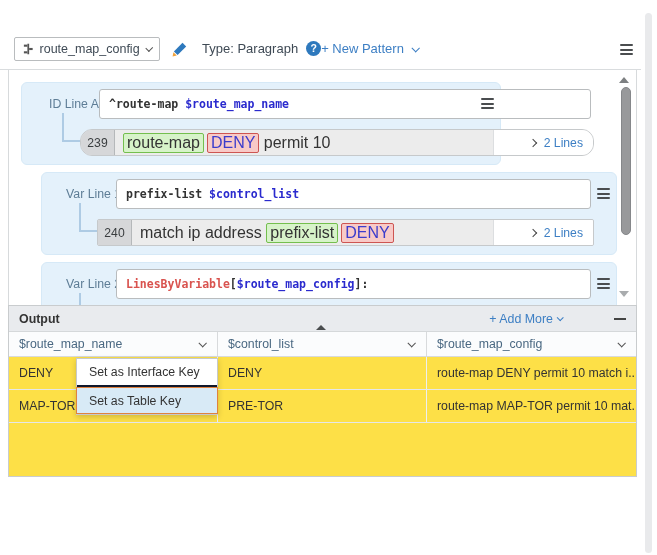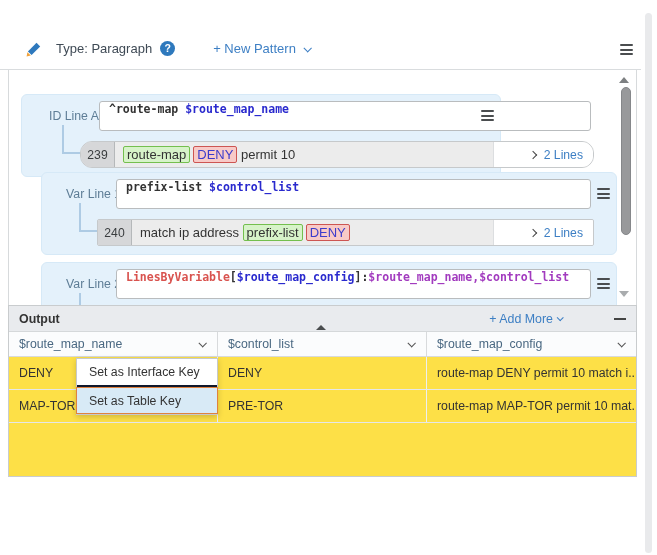--- a/index.html
+++ b/index.html
@@ -23,45 +23,45 @@
   
   .toolbar { position:absolute; left:0; top:28px; width:641px; height:42px; border-bottom:1px solid #d9dcde;
              display:flex; align-items:center; padding-left:14px; }
   .select { width:146px; height:24px; border:1px solid #b9bcbe; border-radius:2px; background:#fff;
             display:flex; align-items:center; gap:6px; padding:0 8px; font-size:12.5px; color:#3f4a55; cursor:pointer; }
   .select .chev { margin-left:auto; color:#555; width:6px; height:6px; }
   .pencil { margin-left:12px; cursor:pointer; display:flex; }
   .type-label { margin-left:14px; font-size:13px; color:#3f4a55; }
   .help-badge { margin-left:8px; width:15px; height:15px; border-radius:50%; background:#2e79bd; color:#fff;
                 font-size:10.5px; font-weight:bold; text-align:center; line-height:15px; cursor:pointer; }
-  .new-pattern { margin-left:38px; display:flex; align-items:center; gap:8px; font-size:13px; cursor:pointer; }
+  .new-pattern { display:flex; align-items:center; gap:8px; font-size:13px; cursor:pointer; }
   .new-pattern .chev { width:6px; height:6px; }
   .toolbar .hamb { position:absolute; right:8px; top:16px; }
 
   
   .pattern-panel { position:absolute; left:8px; top:70px; width:629px; height:235px; background:#fff;
                    border-left:1px solid #d7dadc; border-right:1px solid #d7dadc; overflow:hidden; }
   .card { position:absolute; background:#e4f1fb; border:1px solid #d6e9f7; border-radius:6px; }
   .card-label { position:absolute; font-size:12.3px; color:#5e7d96; white-space:nowrap; }
   .pattern-input { position:absolute; height:30px; background:#fff; border:1px solid #b9bcbe; border-radius:3px;
-                   display:flex; padding:0 9px; white-space:pre;
+                   display:flex; align-items:center; padding:0 9px; white-space:pre;
                    font-family:"DejaVu Sans Mono", monospace; font-size:11.5px; font-weight:600; cursor:text; }
   .seg-code { color:#333333; }
   .seg-var { color:#2a2ace; }
   .seg-fn { color:#d9534f; }
   .seg-punct { color:#333333; }
   .seg-var2 { color:#a23bbf; }
   .card .hamb { position:absolute; right:6px; top:15px; }
   .conn-v { position:absolute; width:2px; background:#aecbe4; }
   .conn-h { position:absolute; height:2px; background:#aecbe4; }
   .match-row { position:absolute; height:27px; border:1px solid #c6c9cb; border-radius:2px; background:#ececec;
                display:flex; align-items:stretch; overflow:hidden; }
   .row-num { width:34px; background:#d6d7d9; border-right:1px solid #b5b8ba; display:flex; align-items:center;
              justify-content:center; font-size:12.2px; color:#3a3d3f; flex:none; }
-  .row-content { flex:1; display:flex; align-items:center; padding-left:8px; font-size:13px; color:#333; white-space:pre; }
+  .row-content { flex:1; display:flex; align-items:center; padding-left:8px; font-size:16px; color:#333; white-space:pre; }
   .chip { border:1px solid; padding:0 3px; border-radius:2px; }
   .chip-green { background:#d7f3c9; border-color:#74bf4e; color:#333; }
   .chip-red { background:#f8cac7; border-color:#cd5552; color:#3c3ccc; margin-left:3px; }
   .row-expand { width:100px; flex:none; background:#fff; border-left:1px solid #dcdee0; display:flex; align-items:center;
                 justify-content:flex-end; gap:8px; padding-right:10px; font-size:12.2px; cursor:pointer; }
 
   
   .psb-up { position:absolute; right:7px; top:7px; width:0; height:0; cursor:pointer;
             border-left:5px solid transparent; border-right:5px solid transparent; border-bottom:6px solid #7d8082; }
   .psb-thumb { position:absolute; right:5px; top:17px; width:10px; height:148px; background:#98999b;
@@ -107,20 +107,30 @@
                     border-radius:4px; cursor:pointer; }
 </style>
 </head>
 <body>
 
 <div id="app">
   <div id="main">
 
 
     <div class="toolbar">
+      <div class="select">
+        <svg width="12" height="12" viewBox="0 0 12 12">
+          <rect x="5" y="0" width="2" height="12" fill="#555"></rect>
+          <rect x="1" y="1" width="4" height="2.4" fill="#555"></rect>
+          <rect x="7" y="4.8" width="4" height="2.4" fill="#555"></rect>
+          <rect x="1" y="8.6" width="4" height="2.4" fill="#555"></rect>
+        </svg>
+        <span>route_map_config</span>
+        <span class="chev"></span>
+      </div>
       <span class="pencil">
         <svg width="16" height="16" viewBox="0 0 16 16">
           <path d="M10.5 1.8 L14.2 5.5 L5.6 14.1 L1.9 10.4 Z" fill="#2e79bd"></path>
           <path d="M1.4 11.2 L4.8 14.6 L0.6 15.4 Z" fill="#f0a23c"></path>
         </svg>
       </span>
       <span class="type-label">Type: Paragraph</span>
       <span class="help-badge">?</span>
       <span class="new-pattern link-blue">
         <span>+ New Pattern</span>
@@ -128,21 +138,21 @@
       </span>
       <span class="hamb">
           <i></i>
           <i></i>
           <i></i>
         </span>
     </div>
 
     <div class="pattern-panel">
 
-      <div class="card" style="left:12px; top:24px; width:480px; height:83px;">
+      <div class="card" style="left:12px; top:12px; width:480px; height:83px;">
         <span class="card-label" style="left:27px; top:14px;">ID Line A</span>
         <div class="pattern-input" style="left:77px; top:6px; width:492px;">
           <span class="seg-code">^route-map </span>
           <span class="seg-var">$route_map_name</span>
         </div>
         <span class="hamb">
             <i></i>
             <i></i>
             <i></i>
           </span>
@@ -189,21 +199,20 @@
         </div>
       </div>
 
       <div class="card" style="left:32px; top:192px; width:576px; height:56px;">
         <span class="card-label" style="left:24px; top:14px;">Var Line 2</span>
         <div class="pattern-input" style="left:74px; top:6px; width:475px;">
           <span class="seg-fn">LinesByVariable</span>
           <span class="seg-punct">[</span>
           <span class="seg-var">$route_map_config</span>
           <span class="seg-punct">]:</span>
-          <span class="seg-var2">$route_map_name,$control_list</span>
         </div>
         <span class="hamb">
             <i></i>
             <i></i>
             <i></i>
           </span>
         <div class="conn-v" style="left:37px; top:30px; height:26px;"></div>
       </div>
 
       <div class="psb-up"></div>

